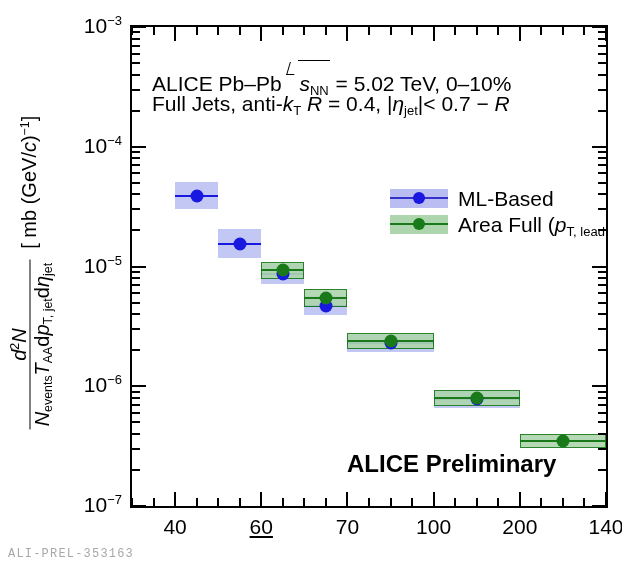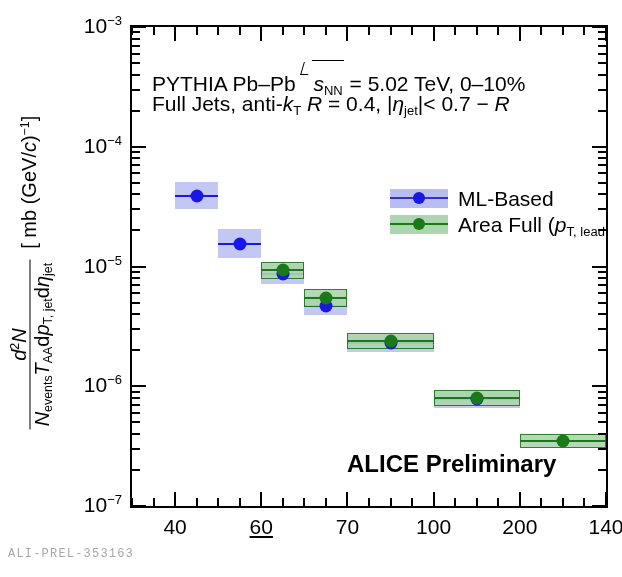--- a/index.html
+++ b/index.html
@@ -270,21 +270,21 @@
         <div class="tick" style="left: 408.364px; top: 0px; width: 2px; height: 8px;"></div>
         <div class="tick" style="left: 429.909px; bottom: 0px; width: 2px; height: 8px;"></div>
         <div class="tick" style="left: 429.909px; top: 0px; width: 2px; height: 8px;"></div>
         <div class="tick" style="left: 451.455px; bottom: 0px; width: 2px; height: 8px;"></div>
         <div class="tick" style="left: 451.455px; top: 0px; width: 2px; height: 8px;"></div>
         <div class="tick" style="left: 473px; bottom: 0px; width: 2px; height: 14px;"></div>
         <div class="tick" style="left: 473px; top: 0px; width: 2px; height: 14px;"></div>
       </div>
 
     <div class="hdr" style="left:20px;top:33px;">
-      <span>PYTHIA Pb–Pb </span><span class="sqrt"><span class="bar"><i class="v">s</i><sub class="s">NN</sub></span></span><span> = 5.02 TeV, 0–10%</span>
+      <span>ALICE Pb–Pb </span><span class="sqrt"><span class="bar"><i class="v">s</i><sub class="s">NN</sub></span></span><span> = 5.02 TeV, 0–10%</span>
     </div>
     <div class="hdr" style="left:20px;top:66px;">
       <span>Full Jets, anti-</span><i class="v">k</i><sub class="s">T</sub><span> </span><i class="v">R</i><span> = 0.4, |</span><i class="v">η</i><sub class="s">jet</sub><span>|&lt; 0.7 − </span><i class="v">R</i>
     </div>
 
     <div class="legend">
       <div class="legrow">
         <span class="swatch" id="sw0" style="background: rgb(185, 189, 242);">
           <span class="bandline" style="background: rgb(51, 51, 204);"></span>
             <span class="dot" style="background: rgb(24, 24, 224);"></span>

